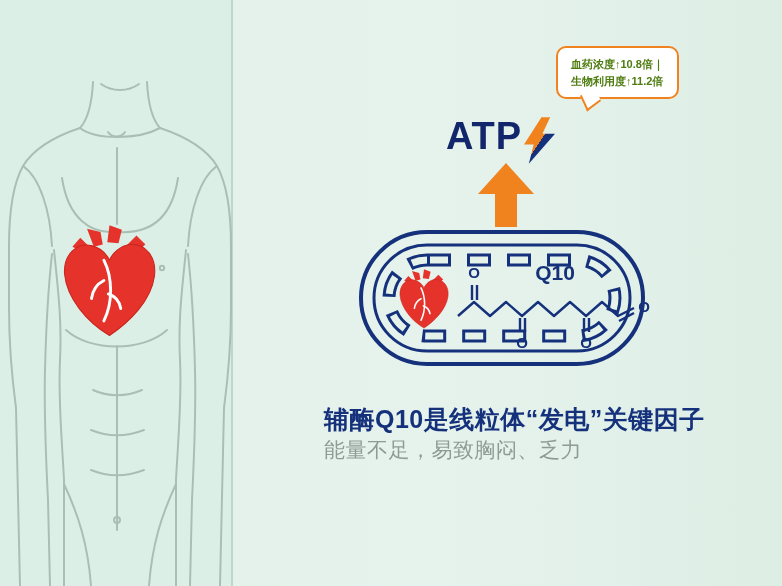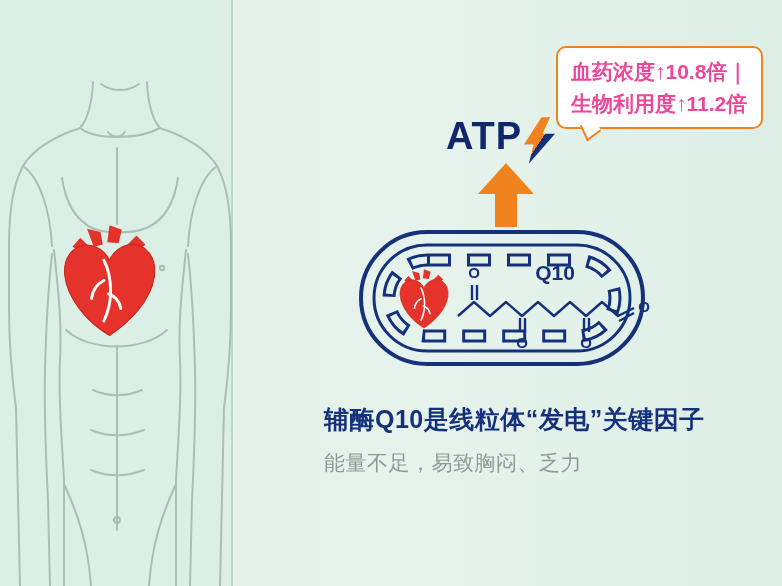--- a/index.html
+++ b/index.html
@@ -16,21 +16,21 @@
     background:#dcefe6; border-right:2px solid #bcd8cc;
   }
 
   .torso-svg { position:absolute; left:0; top:78px; width:233px; height:508px; }
   .heart-main { position:absolute; left:52px; top:222px; width:115px; height:118px; }
 
   
   .callout {
     position:absolute; left:556px; top:46px;
     background:#ffffff; border:2.5px solid #f0831e; border-radius:10px;
-    padding:8px 13px; color:#ec4899; font-weight:bold; font-size:21px;
+    padding:8px 13px; color:#4d7c0f; font-weight:bold; font-size:11px;
     line-height:1.5; white-space:nowrap;
   }
   .callout::after {
     content:""; position:absolute; left:24px; bottom:-9.5px;
     width:15px; height:15px; background:#ffffff;
     border-right:2.5px solid #f0831e; border-bottom:2.5px solid #f0831e;
     transform:rotate(65deg) skewX(12deg);
   }
 
   
@@ -52,21 +52,21 @@
 
   .chem-text   { font-family:"Liberation Sans", sans-serif; font-weight:bold; fill:#15317c; }
   .q10-text    { font-size:21px; }
   .oxy-text    { font-size:15px; }
 
   .caption { position:absolute; left:324px; top:403px; }
   .caption-title {
     font-size:25px; font-weight:bold; color:#15317c; letter-spacing:0.5px;
   }
   .caption-subtitle {
-    margin-top:13px; font-size:21px; color:#8f9a93; letter-spacing:0.5px;
+    font-size:21px; color:#8f9a93; letter-spacing:0.5px;
   }
 </style>
 </head>
 <body>
 
 <div class="stage">
 
   <div class="left-panel">
     <svg class="torso-svg" viewBox="0 0 233 508">
       <g fill="none" stroke="#a7bdb2" stroke-width="2" stroke-linecap="round" opacity="0.95">

